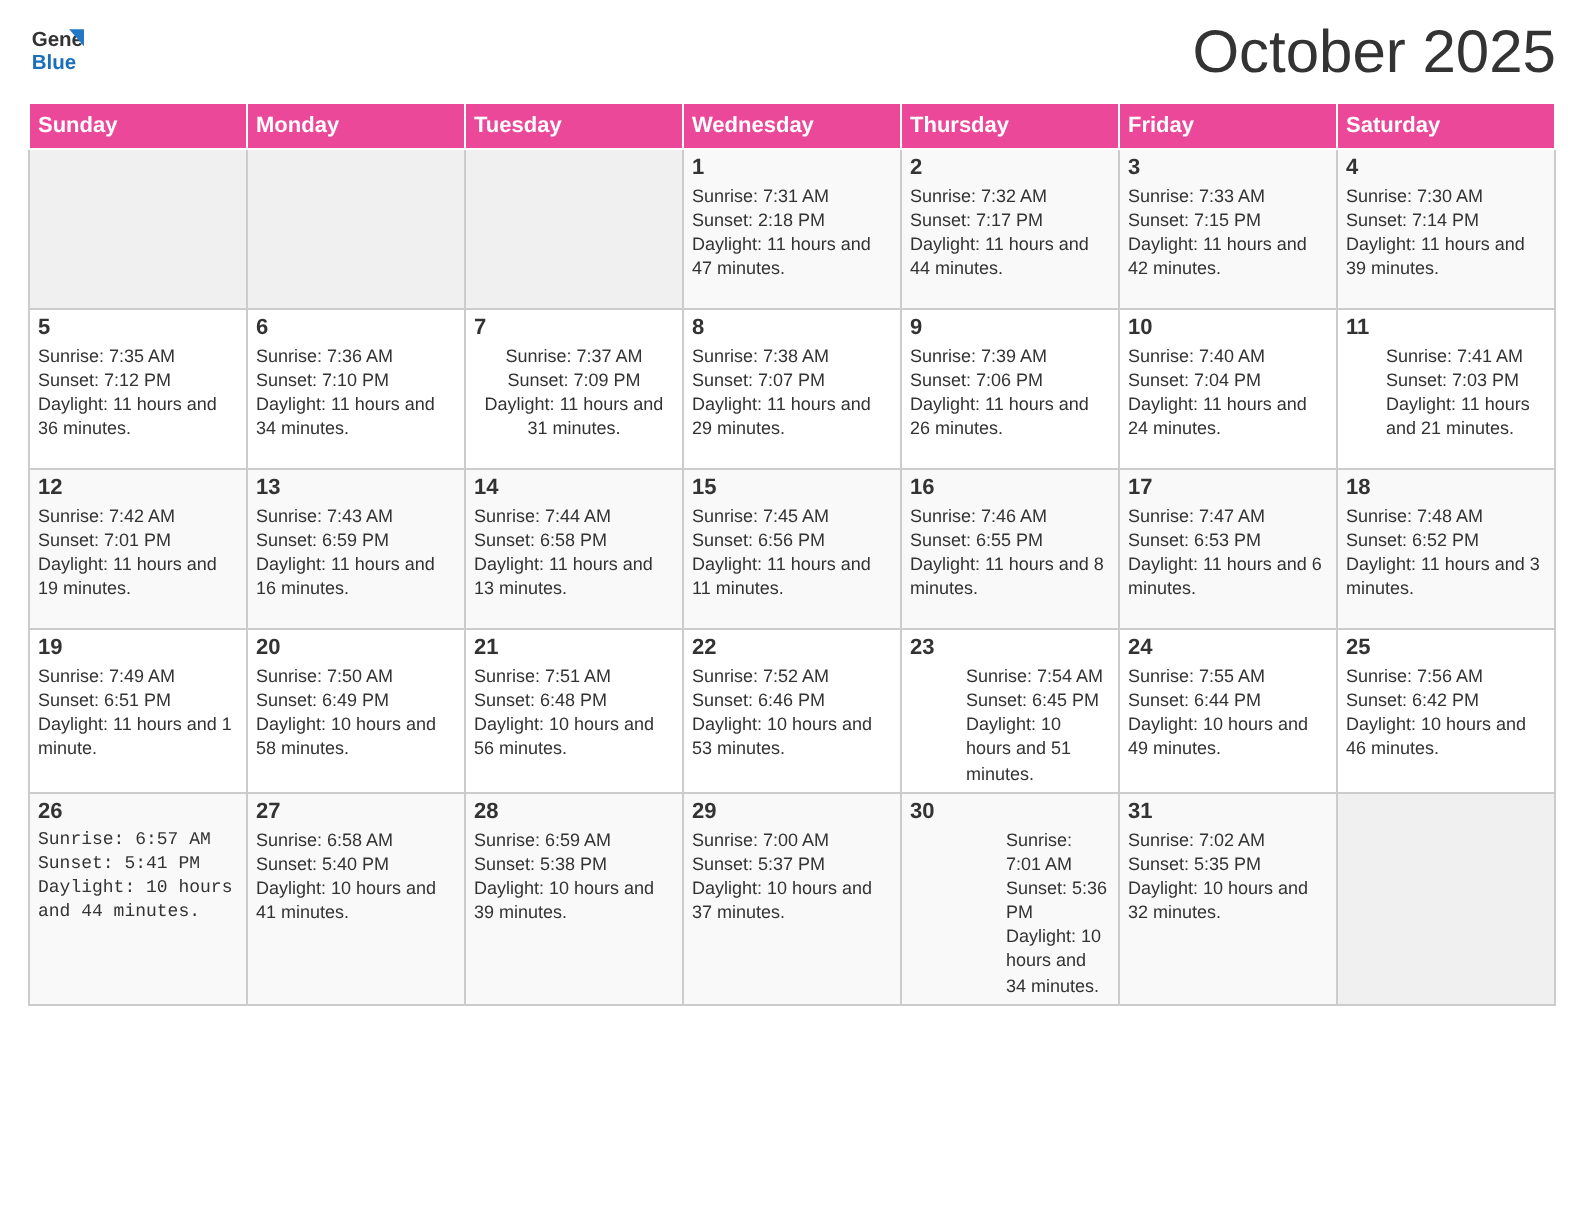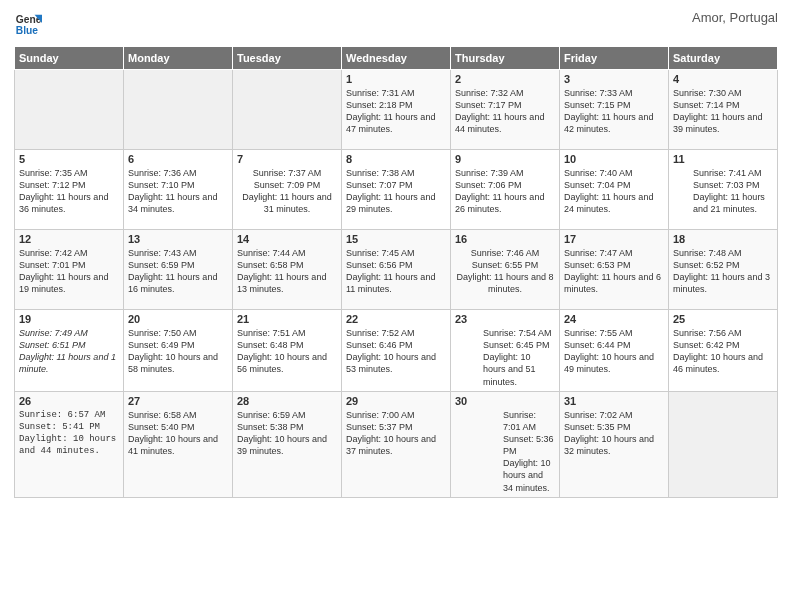--- a/index.html
+++ b/index.html
@@ -43,21 +43,21 @@
     .subtitle {
       font-size: 13px;
       color: #555;
     }
     table {
       width: 100%;
       border-collapse: collapse;
       table-layout: fixed;
     }
     thead tr th {
-      background-color: #737373;
+      background-color: #ec4899;
       color: #fff;
       font-size: 11px;
       font-weight: bold;
       padding: 5px 4px;
       text-align: left;
       border: 1px solid #fff;
     }
     tbody tr td {
       border: 1px solid #ccc;
       vertical-align: top;
@@ -92,21 +92,21 @@
 
   <div class="header">
     <div class="logo">
       <svg class="logo-icon" viewBox="0 0 30 30">
         <text x="2" y="14" font-size="11" font-weight="bold" fill="#333" font-family="Arial">General</text>
         <text x="2" y="26" font-size="11" font-weight="bold" fill="#1a6fbb" font-family="Arial">Blue</text>
         <polygon points="22,5 30,5 30,14" fill="#2178c4"></polygon>
       </svg>
     </div>
     <div class="title-block">
-      <div class="subtitle">Amor, Portugal</div>
+      <div class="month-title">October 2025</div>
     </div>
   </div>
 
   <table>
     <thead>
       <tr>
         <th>Sunday</th>
         <th>Monday</th>
         <th>Tuesday</th>
         <th>Wednesday</th>
@@ -209,41 +209,41 @@
 Daylight: 11 hours and 13 minutes.</div>
           </td>
           <td>
             <span class="day-num">15</span>
             <div class="cell-info" style="white-space: pre-line;">Sunrise: 7:45 AM
 Sunset: 6:56 PM
 Daylight: 11 hours and 11 minutes.</div>
           </td>
           <td>
             <span class="day-num">16</span>
-            <div class="cell-info" style="white-space: pre-line; text-align: center;">Sunrise: 7:46 AM
+            <div class="cell-info" style="white-space: pre-line;">Sunrise: 7:46 AM
 Sunset: 6:55 PM
 Daylight: 11 hours and 8 minutes.</div>
           </td>
           <td>
             <span class="day-num">17</span>
             <div class="cell-info" style="white-space: pre-line;">Sunrise: 7:47 AM
 Sunset: 6:53 PM
 Daylight: 11 hours and 6 minutes.</div>
           </td>
           <td>
             <span class="day-num">18</span>
             <div class="cell-info" style="white-space: pre-line;">Sunrise: 7:48 AM
 Sunset: 6:52 PM
 Daylight: 11 hours and 3 minutes.</div>
           </td>
         </tr>
         <tr>
           <td>
             <span class="day-num">19</span>
-            <div class="cell-info" style="white-space: pre-line; font-style: italic;">Sunrise: 7:49 AM
+            <div class="cell-info" style="white-space: pre-line;">Sunrise: 7:49 AM
 Sunset: 6:51 PM
 Daylight: 11 hours and 1 minute.</div>
           </td>
           <td>
             <span class="day-num">20</span>
             <div class="cell-info" style="white-space: pre-line;">Sunrise: 7:50 AM
 Sunset: 6:49 PM
 Daylight: 10 hours and 58 minutes.</div>
           </td>
           <td>

